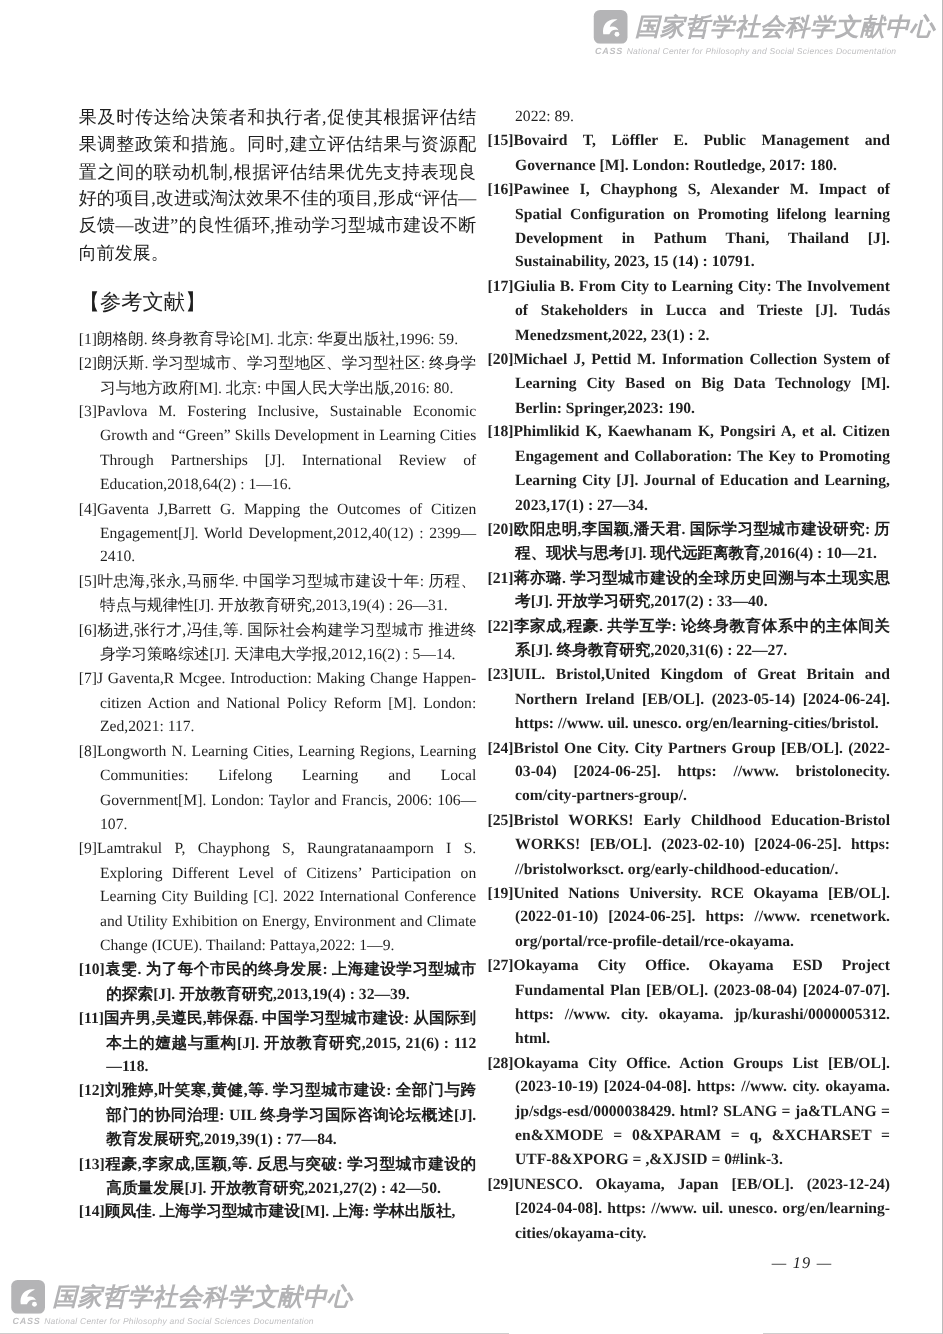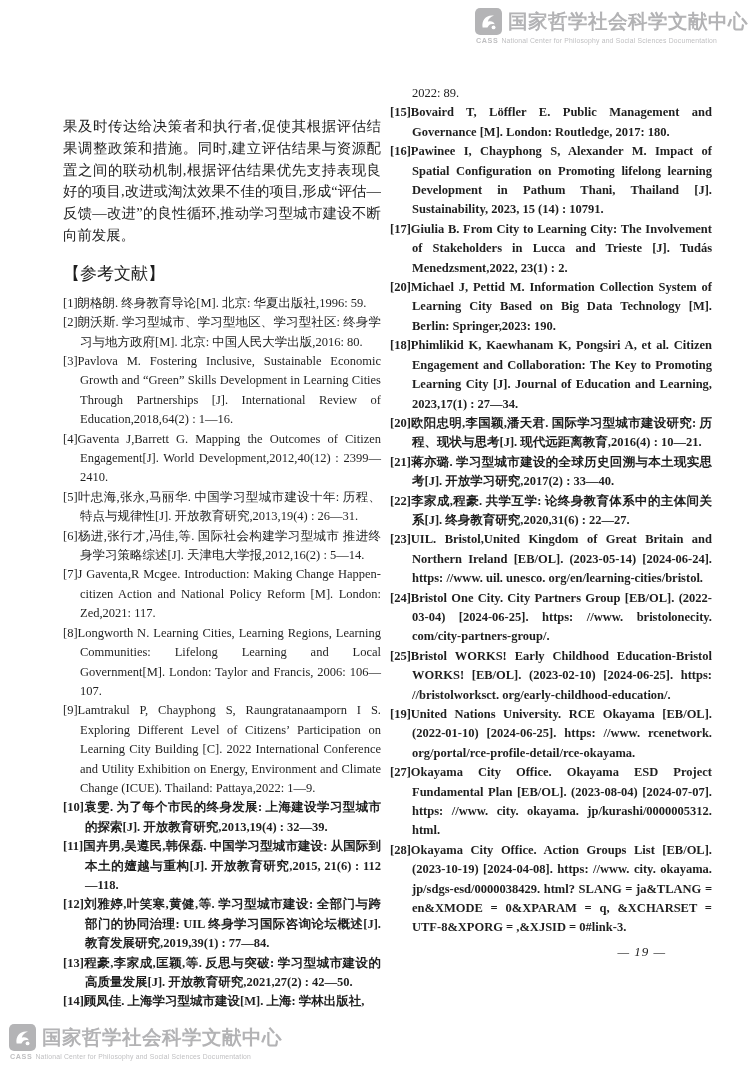--- a/index.html
+++ b/index.html
@@ -3,39 +3,39 @@
 <meta charset="utf-8">
 <style>
   html,body { margin:0; padding:0; background:#888; }
   .page {
     position:relative; width:754px; height:1067px; margin:0 auto;
     background:#ffffff; overflow:hidden;
     font-family:"Liberation Serif","DejaVu Serif",serif;
     color:#1f1f1f;
   }
   
-  .logo { position:absolute; }
+  .logo { position:absolute;font-style:italic; }
   .logo-header { top:8px; right:6px; }
   .logo-footer { bottom:6px; left:8px; }
   .logo-row { display:flex; align-items:center; gap:5px; }
   .logo-icon { width:29px; height:27px; flex:0 0 auto; }
   .logo-title {
     font-family:"Liberation Sans","DejaVu Sans",sans-serif;
     font-weight:700; font-size:19.5px; letter-spacing:0.5px;
     color:#b3b3b5; white-space:nowrap;
   }
   .logo-caption {
     font-family:"Liberation Sans","DejaVu Sans",sans-serif;
     font-size:6.8px; color:#bfbfc1; margin-top:1px; margin-left:2px;
     white-space:nowrap; letter-spacing:0.2px;
   }
   .logo-caption b { font-size:7.2px; letter-spacing:0.6px; margin-right:3px; }
   
   .col { position:absolute; top:84px; }
-  .col-left  { left:63px;  width:318px;margin-top:32px; }
+  .col-left  { left:63px;  width:318px; }
   .col-right { left:390px; width:322px; }
   .para {
     font-size:14.4px; line-height:21.8px; text-align:justify;
     margin:0;
   }
   .refs-heading {
     font-weight:400; font-size:17px; margin:15px 0 9px 0;
   }
   .ref {
     font-size:12.5px; line-height:19.4px; text-align:justify;
@@ -99,20 +99,21 @@
     <div class="ref hang2"><span>[18]</span><span>Phimlikid K, Kaewhanam K, Pongsiri A, et al. Citizen Engagement and Collaboration: The Key to Promoting Learning City [J]. Journal of Education and Learning, 2023,17(1) : 27—34.</span></div>
     <div class="ref hang2"><span>[20]</span><span>欧阳忠明,李国颖,潘天君. 国际学习型城市建设研究: 历程、现状与思考[J]. 现代远距离教育,2016(4) : 10—21.</span></div>
     <div class="ref hang2"><span>[21]</span><span>蒋亦璐. 学习型城市建设的全球历史回溯与本土现实思考[J]. 开放学习研究,2017(2) : 33—40.</span></div>
     <div class="ref hang2"><span>[22]</span><span>李家成,程豪. 共学互学: 论终身教育体系中的主体间关系[J]. 终身教育研究,2020,31(6) : 22—27.</span></div>
     <div class="ref hang2"><span>[23]</span><span>UIL. Bristol,United Kingdom of Great Britain and Northern Ireland [EB/OL]. (2023-05-14) [2024-06-24]. https: //www. uil. unesco. org/en/learning-cities/bristol.</span></div>
     <div class="ref hang2"><span>[24]</span><span>Bristol One City. City Partners Group [EB/OL]. (2022-03-04) [2024-06-25]. https: //www. bristolonecity. com/city-partners-group/.</span></div>
     <div class="ref hang2"><span>[25]</span><span>Bristol WORKS! Early Childhood Education-Bristol WORKS! [EB/OL]. (2023-02-10) [2024-06-25]. https: //bristolworksct. org/early-childhood-education/.</span></div>
     <div class="ref hang2"><span>[19]</span><span>United Nations University. RCE Okayama [EB/OL]. (2022-01-10) [2024-06-25]. https: //www. rcenetwork. org/portal/rce-profile-detail/rce-okayama.</span></div>
     <div class="ref hang2"><span>[27]</span><span>Okayama City Office. Okayama ESD Project Fundamental Plan [EB/OL]. (2023-08-04) [2024-07-07]. https: //www. city. okayama. jp/kurashi/0000005312. html.</span></div>
     <div class="ref hang2"><span>[28]</span><span>Okayama City Office. Action Groups List [EB/OL]. (2023-10-19) [2024-04-08]. https: //www. city. okayama. jp/sdgs-esd/0000038429. html? SLANG = ja&amp;TLANG = en&amp;XMODE = 0&amp;XPARAM = q, &amp;XCHARSET = UTF-8&amp;XPORG = ,&amp;XJSID = 0#link-3.</span></div>
+    <div class="ref hang2"><span>[29]</span><span>UNESCO. Okayama, Japan [EB/OL]. (2023-12-24) [2024-04-08]. https: //www. uil. unesco. org/en/learning-cities/okayama-city.</span></div>
 
     <div class="page-num">— 19 —</div>
   </div>
 
   <div class="logo logo-footer">
     <div class="logo-row">
       <span class="logo-icon">
         <svg viewBox="0 0 32 32" width="29" height="27">
           <rect x="0" y="0" width="32" height="32" rx="6" fill="#b4b4b6"></rect>
           <path d="M9 23 C7.5 14 13.5 7.5 22.5 9 C18 11 15.8 13.2 15.2 16.2 C19 15 22.3 16.2 23.4 19.3 C19.4 18.1 16.6 19.2 14.8 23 Z" fill="#ffffff"></path>

